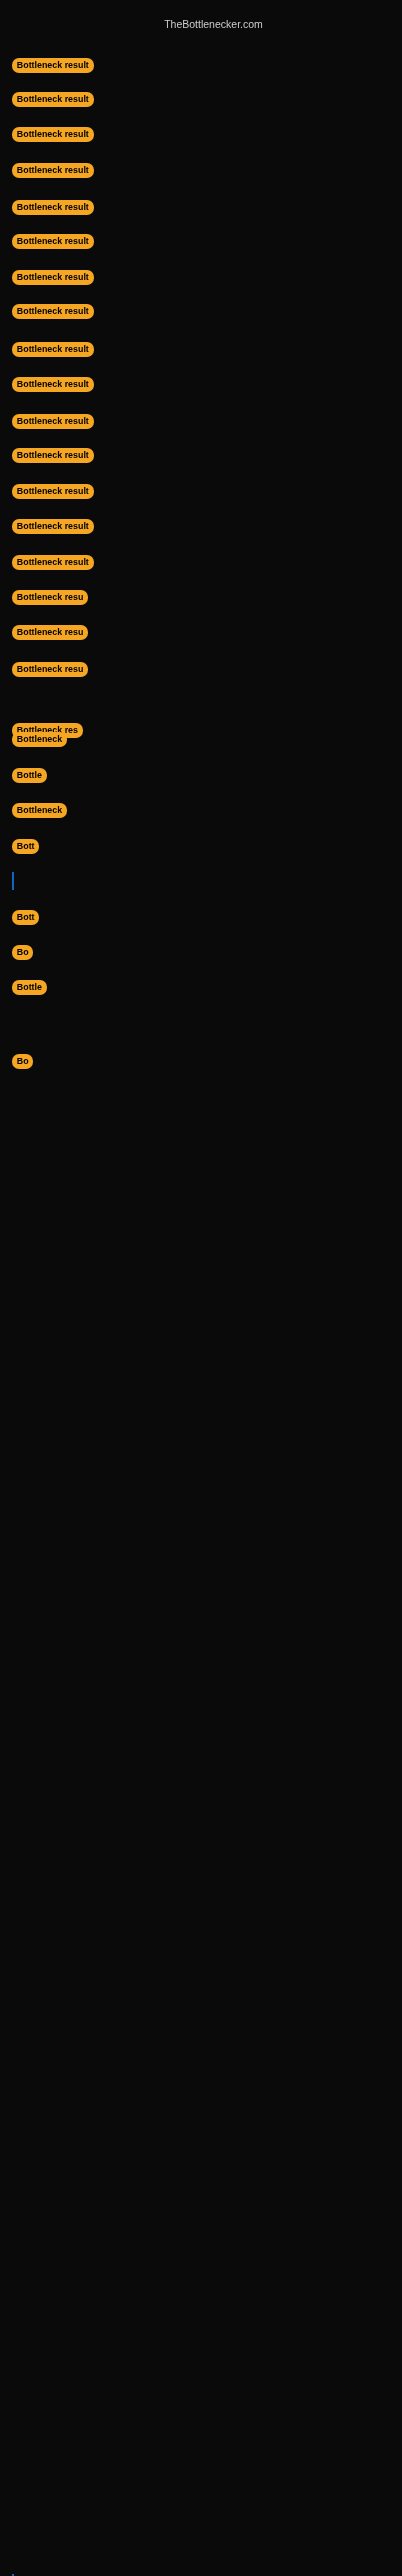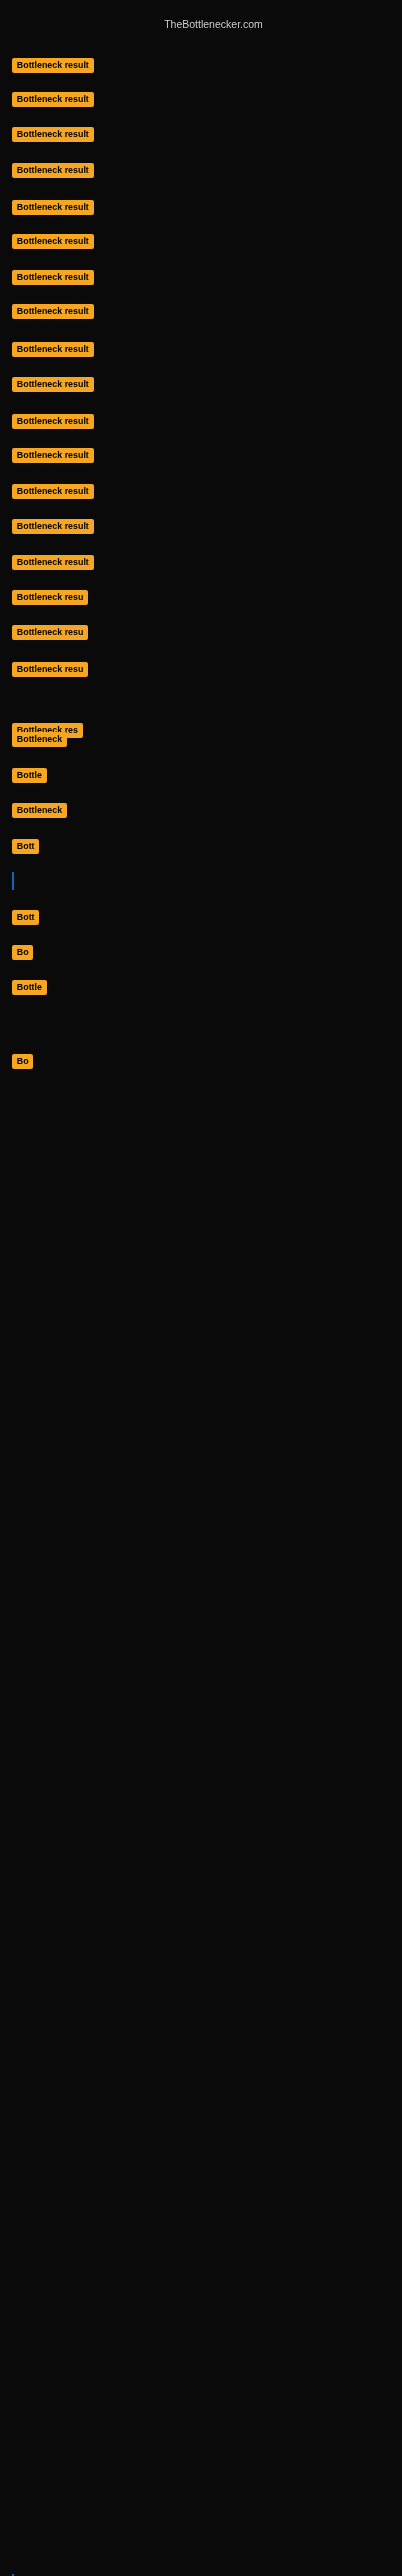--- a/index.html
+++ b/index.html
@@ -19,21 +19,21 @@
       font-size: 10.5px;
       white-space: nowrap;
     }
     .badge {
       position: absolute;
       background-color: #f5a623;
       color: #000000;
       font-size: 8.9px;
       font-weight: bold;
       padding: 2.4px 4.8px;
-      border-radius: 2px;
+      border-radius: 7px;
       white-space: nowrap;
       overflow: hidden;
     }
     .blue-bar {
       position: absolute;
       background-color: #1565c0;
       width: 2.4px;
     }
   </style>
 </head>

